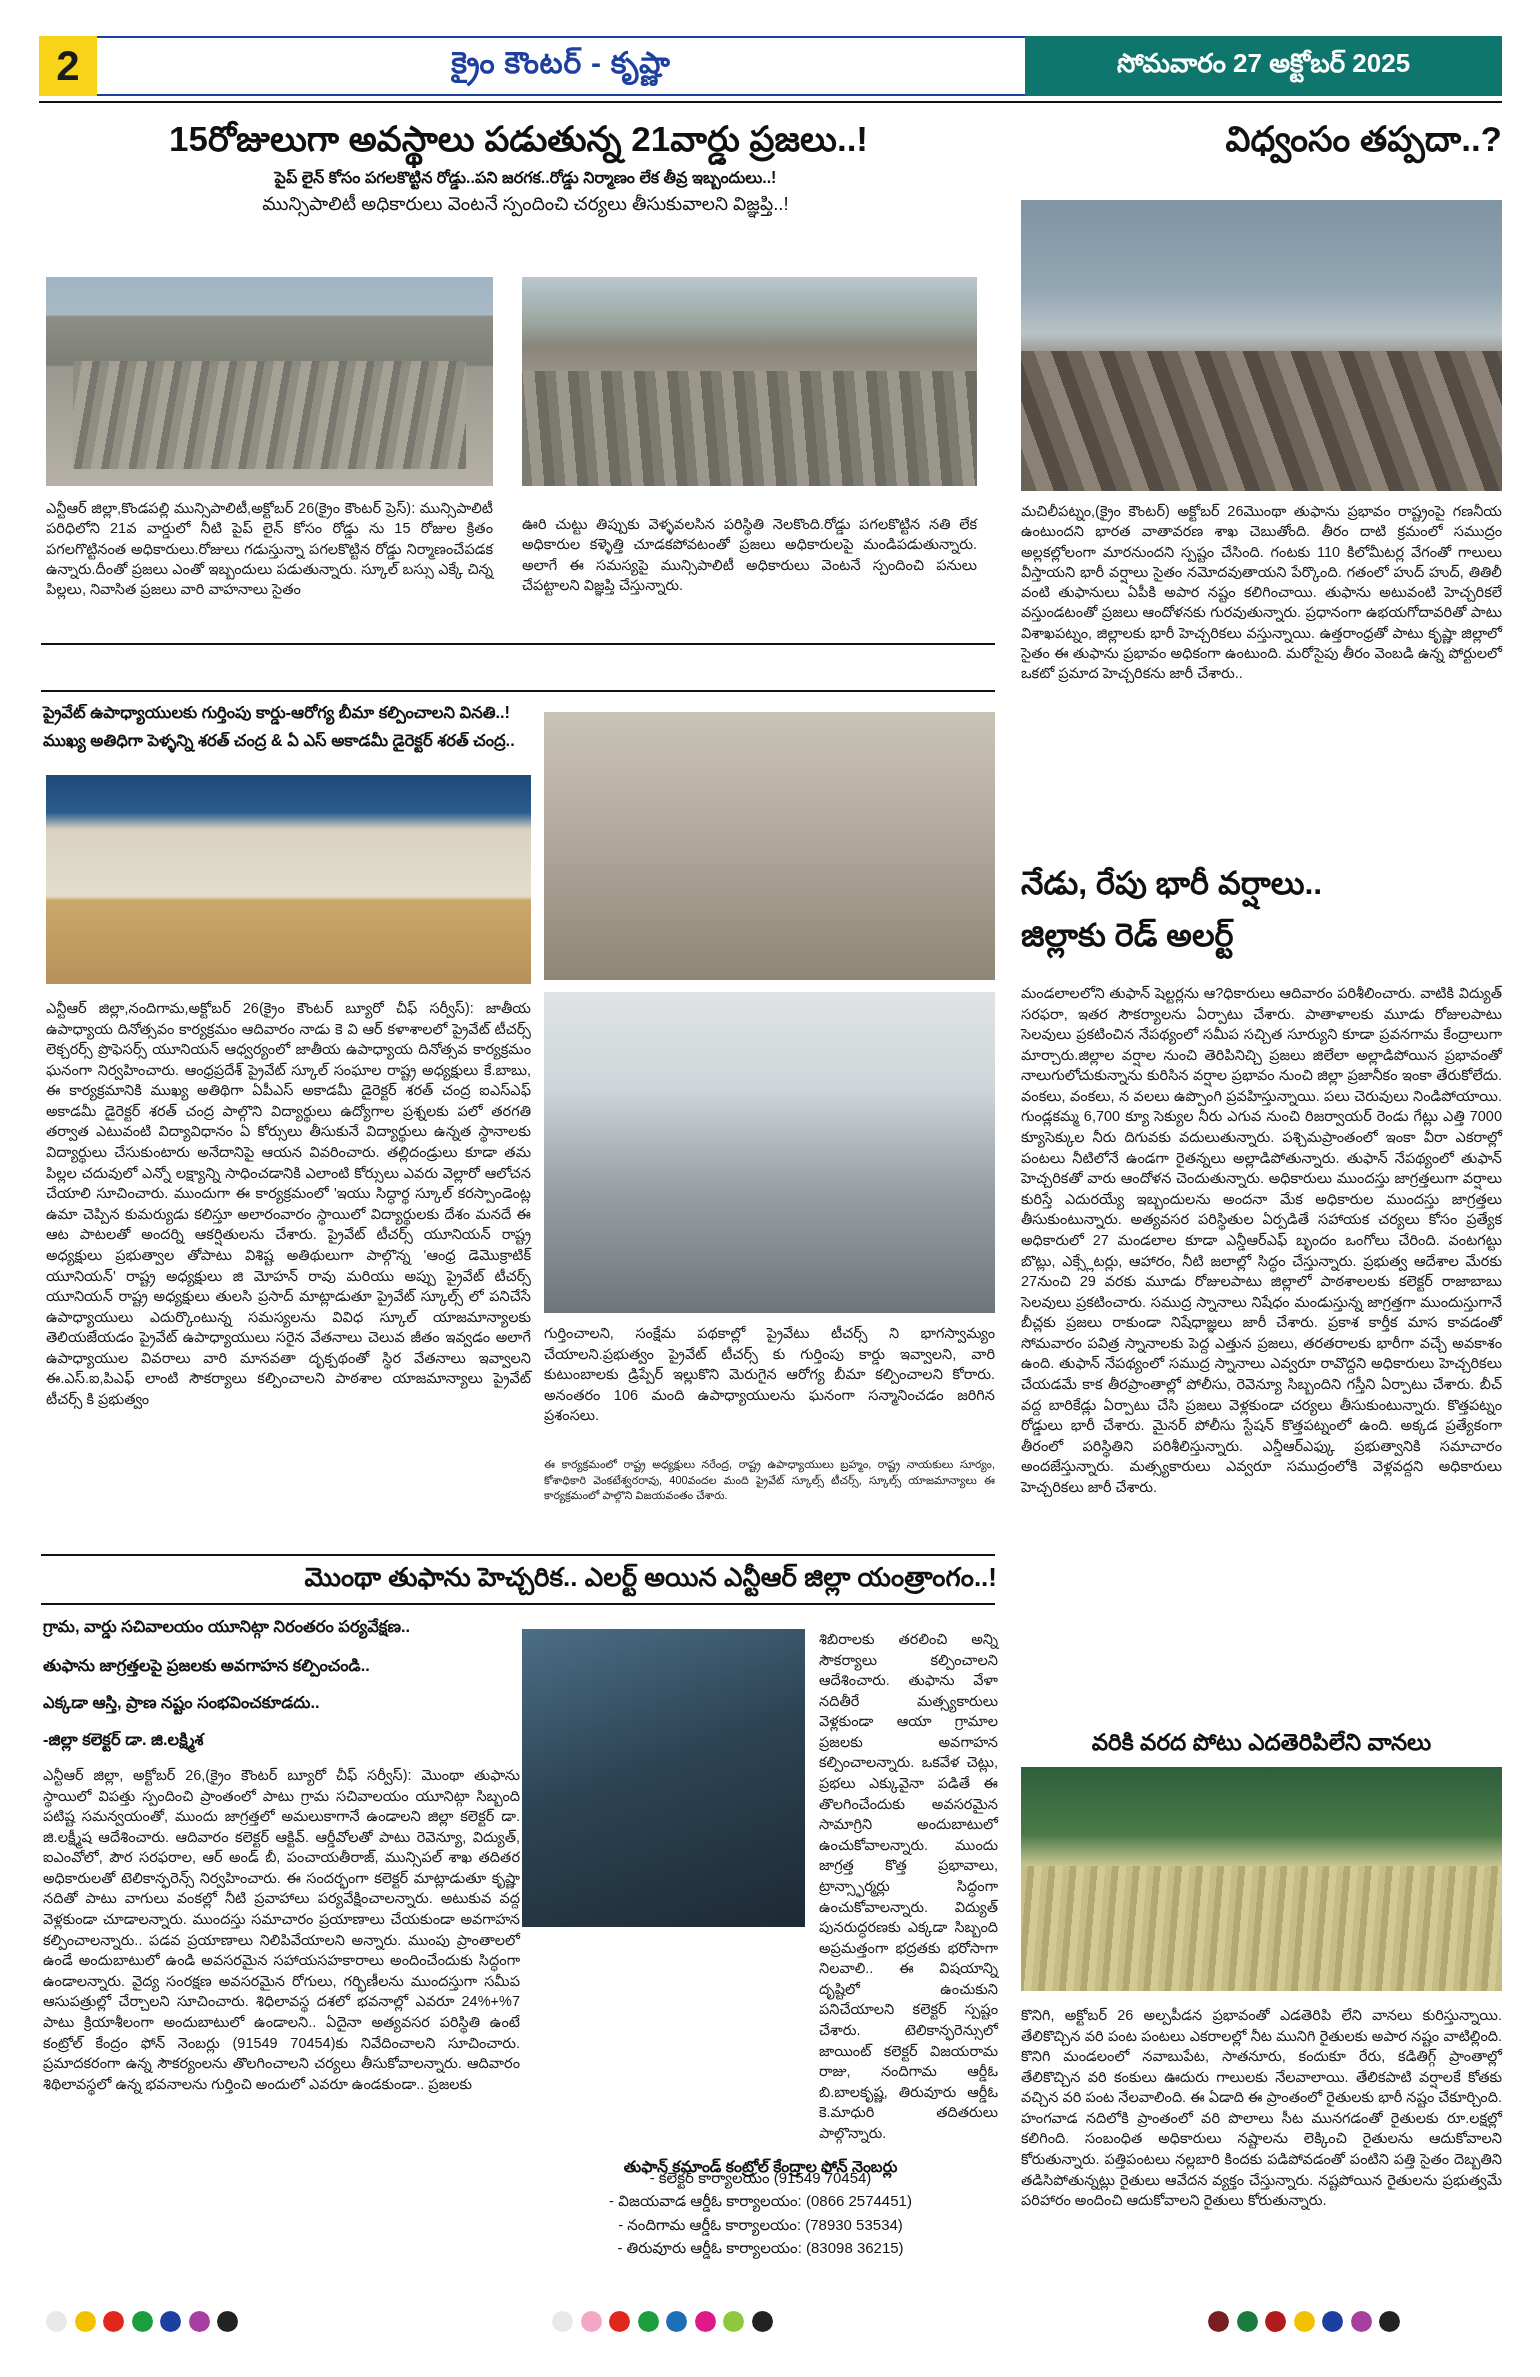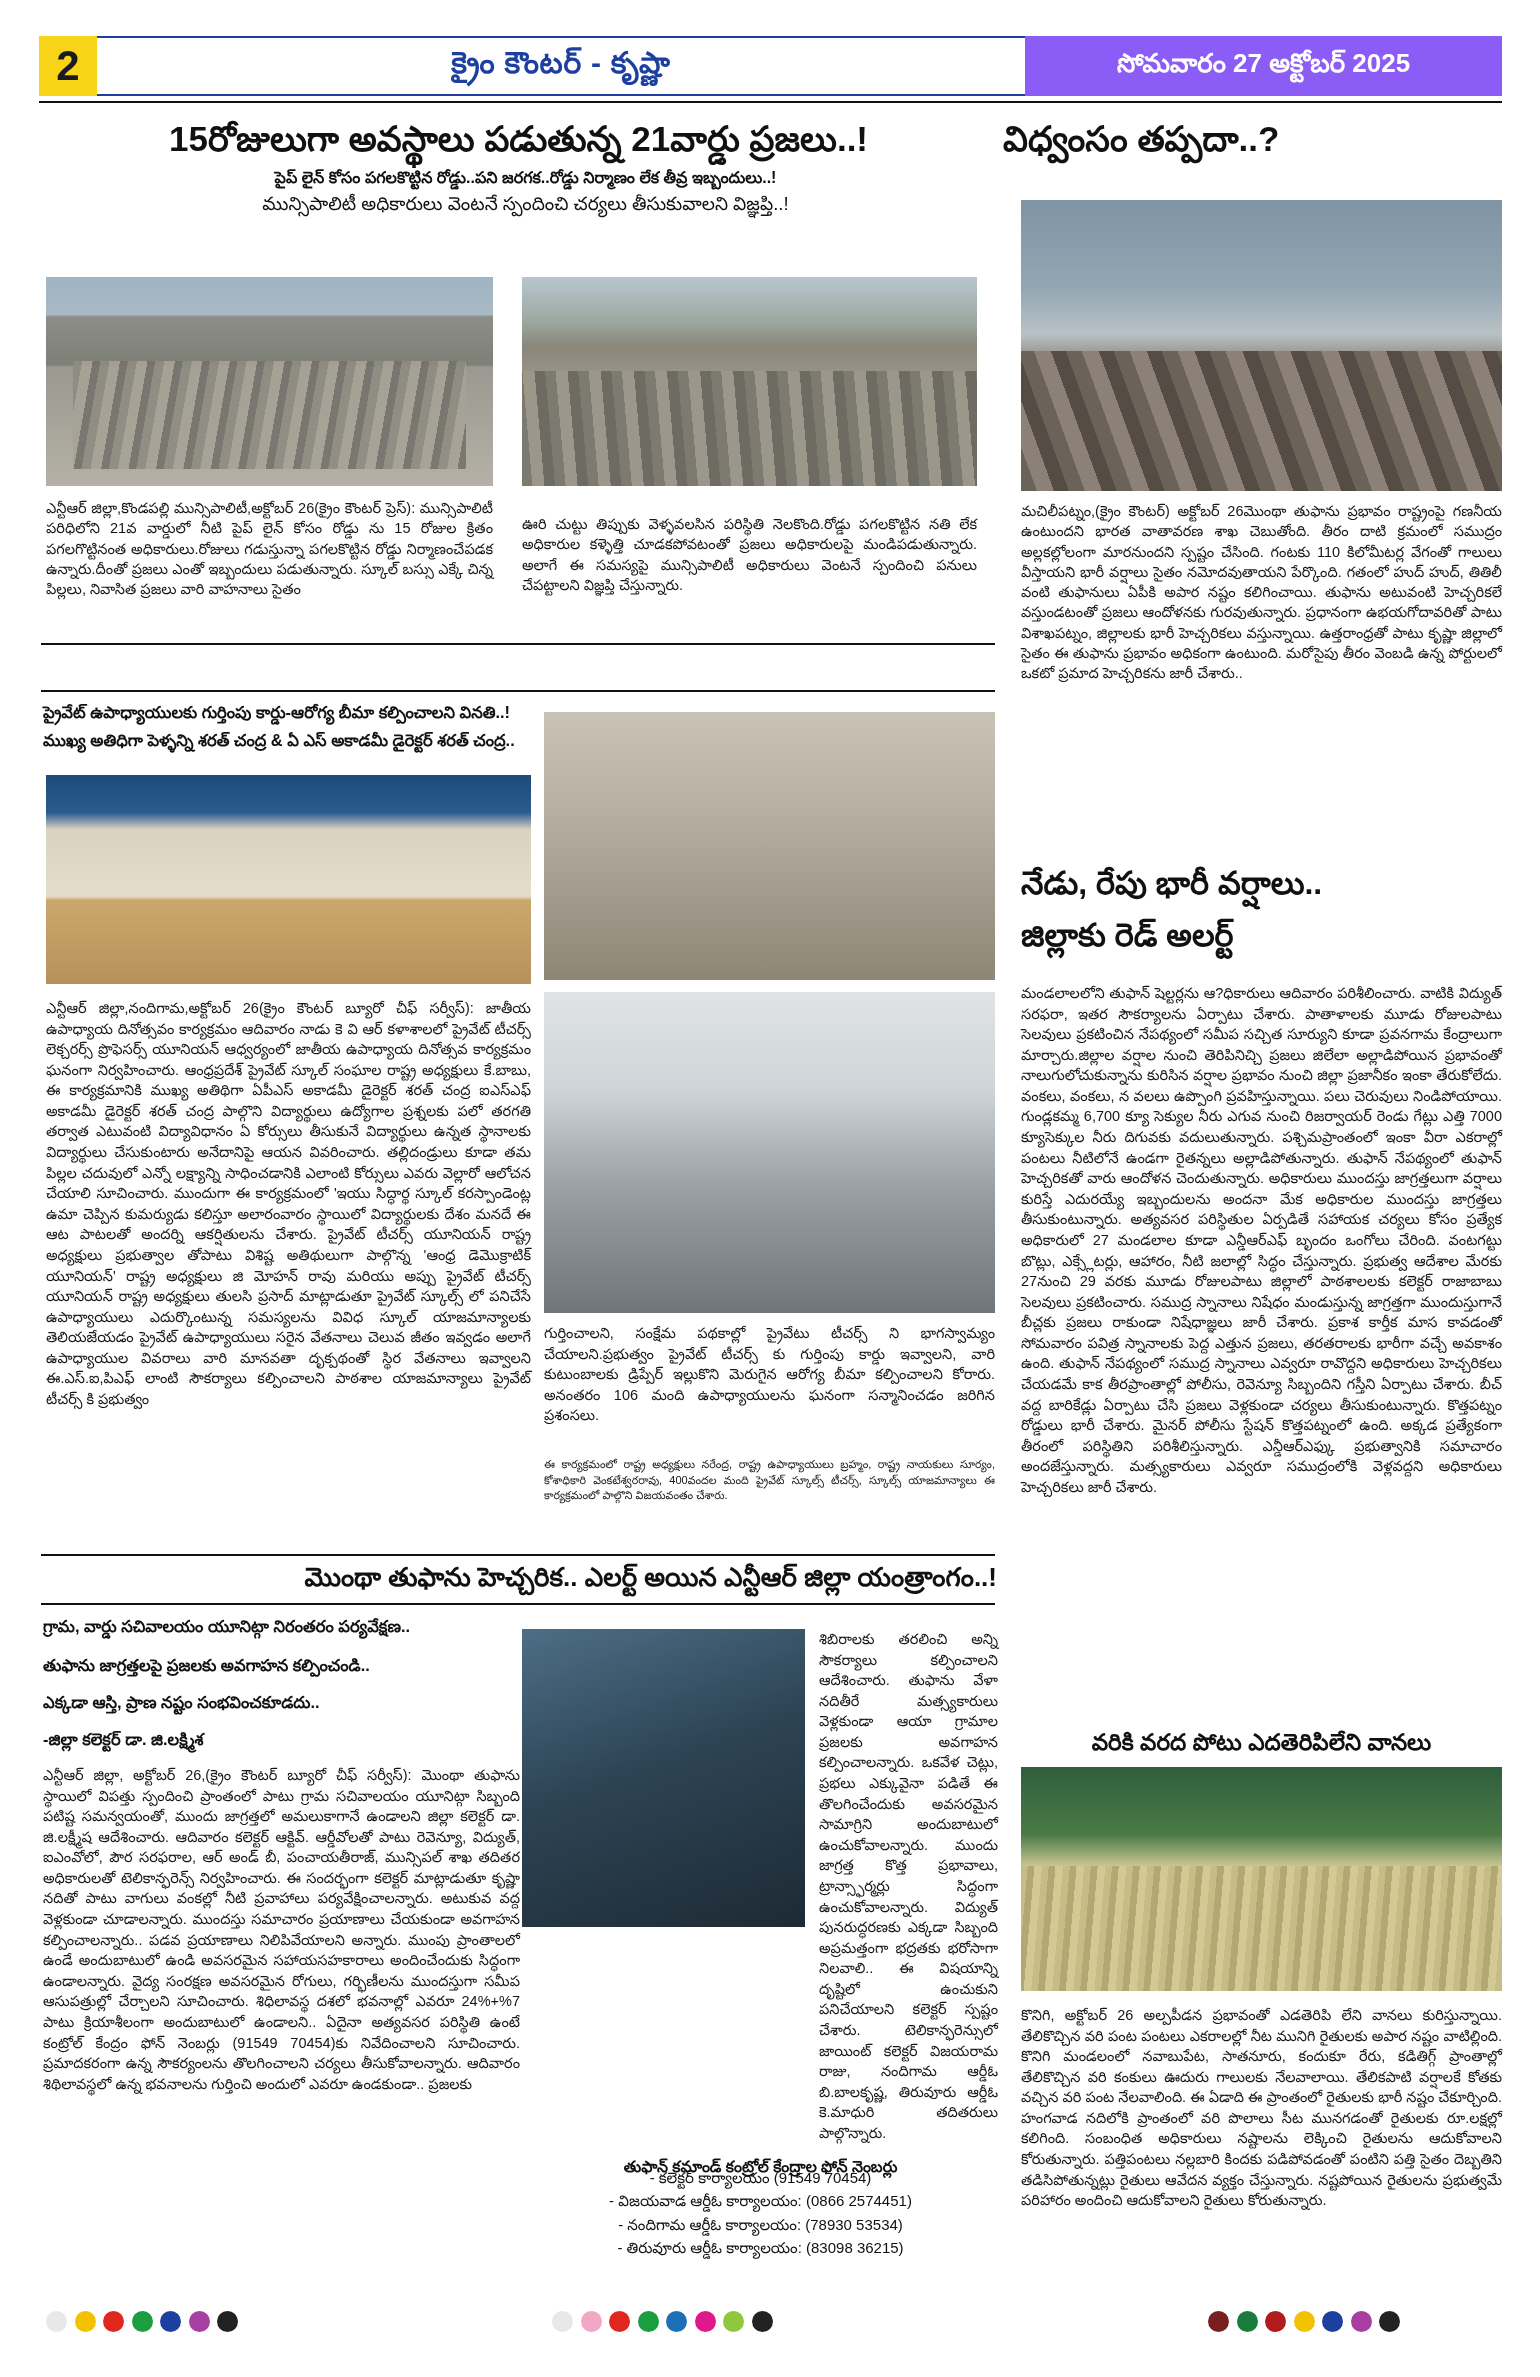--- a/index.html
+++ b/index.html
@@ -5,21 +5,21 @@
   html,body{margin:0;padding:0;background:#ffffff;}
   body{width:1541px;height:2377px;font-family:"Liberation Sans",sans-serif;color:#111;}
   .page{position:relative;width:1541px;height:2377px;background:#fff;overflow:hidden;}
 
   
   .masthead{position:absolute;left:39px;top:36px;width:1463px;height:60px;display:flex;align-items:stretch;}
   .mh-num{width:58px;background:#f7d417;display:flex;align-items:center;justify-content:center;
           font-size:42px;font-weight:700;color:#1b1b1b;}
   .mh-mid{flex:1;background:#ffffff;display:flex;align-items:center;justify-content:center;border-top:2.2px solid #1d3fa0;border-bottom:2.2px solid #1d3fa0;}
   .mh-mid span{font-size:30px;font-weight:700;color:#1d3fa0;letter-spacing:0.7px;}
-  .mh-right{width:477px;background:#8b5cf6;display:flex;align-items:center;justify-content:center;}
+  .mh-right{width:477px;background:#0f766e;display:flex;align-items:center;justify-content:center;}
   .mh-right span{font-size:26px;font-weight:700;color:#fff;}
 
   
   .hl{position:absolute;font-weight:700;color:#111;line-height:1.12;}
   .sub{position:absolute;text-align:center;line-height:1.45;color:#111;}
   .body{position:absolute;text-align:justify;color:#151515;line-height:1.42;}
   .cap{position:absolute;text-align:justify;color:#151515;line-height:1.4;}
   .ph{position:absolute;background:#c9cfd3;overflow:hidden;}
 
   
@@ -57,21 +57,21 @@
     <div class="mh-mid">
       <span>క్రైం కౌంటర్ - కృష్ణా</span>
     </div>
     <div class="mh-right">
       <span>సోమవారం  27 అక్టోబర్ 2025</span>
     </div>
   </div>
   <div class="hr-black" style="left:39px;top:101px;width:1463px;height:1.5px;"></div>
 
   <div class="hl" style="left:45px;top:119px;width:947px;font-size:35px;text-align:center;">15రోజులుగా అవస్థాలు పడుతున్న 21వార్డు ప్రజలు..!</div>
-  <div class="hl" style="left:1003px;top:119px;width:499px;font-size:35px;text-align:left;">విధ్వంసం  తప్పదా..?</div>
+  <div class="hl" style="left:1003px;top:119px;width:499px;font-size:35px;text-align:right;">విధ్వంసం  తప్పదా..?</div>
 
   <div class="sub" style="left:67px;top:166px;width:917px;font-size:16px;font-weight:700;">పైప్ లైన్ కోసం పగలకొట్టిన రోడ్డు..పని జరగక..రోడ్డు నిర్మాణం లేక తీవ్ర ఇబ్బందులు..!</div>
   <div class="sub" style="left:67px;top:191px;width:917px;font-size:18.6px;font-weight:400;">మున్సిపాలిటీ అధికారులు వెంటనే స్పందించి చర్యలు తీసుకువాలని విజ్ఞప్తి..!</div>
 
   <div class="ph p1" style="left:46px;top:277px;width:447px;height:209px;"></div>
   <div class="ph p2" style="left:522px;top:277px;width:455px;height:209px;"></div>
   <div class="ph p3" style="left:1021px;top:200px;width:481px;height:291px;"></div>
 
   <div class="cap" style="left:46px;top:498px;width:447px;font-size:14.5px;">ఎన్టీఆర్ జిల్లా,కొండపల్లి మున్సిపాలిటీ,అక్టోబర్ 26(క్రైం కౌంటర్ ప్రెస్): మున్సిపాలిటీ పరిధిలోని 21వ వార్డులో నీటి పైప్ లైన్ కోసం రోడ్డు ను 15 రోజుల క్రితం పగలగొట్టినంత అధికారులు.రోజులు గడుస్తున్నా పగలకొట్టిన రోడ్డు నిర్మాణంచేపడక ఉన్నారు.దీంతో ప్రజలు ఎంతో ఇబ్బందులు పడుతున్నారు. స్కూల్ బస్సు ఎక్కే చిన్న పిల్లలు, నివాసిత ప్రజలు వారి వాహనాలు సైతం</div>
   <div class="cap" style="left:522px;top:514px;width:455px;font-size:14.5px;">ఊరి చుట్టు తిప్పుకు వెళ్ళవలసిన పరిస్థితి నెలకొంది.రోడ్డు పగలకొట్టిన నతి లేక అధికారుల కళ్ళెత్తి చూడకపోవటంతో ప్రజలు అధికారులపై మండిపడుతున్నారు. అలాగే ఈ సమస్యపై మున్సిపాలిటీ అధికారులు వెంటనే స్పందించి పనులు చేపట్టాలని విజ్ఞప్తి చేస్తున్నారు.</div>

